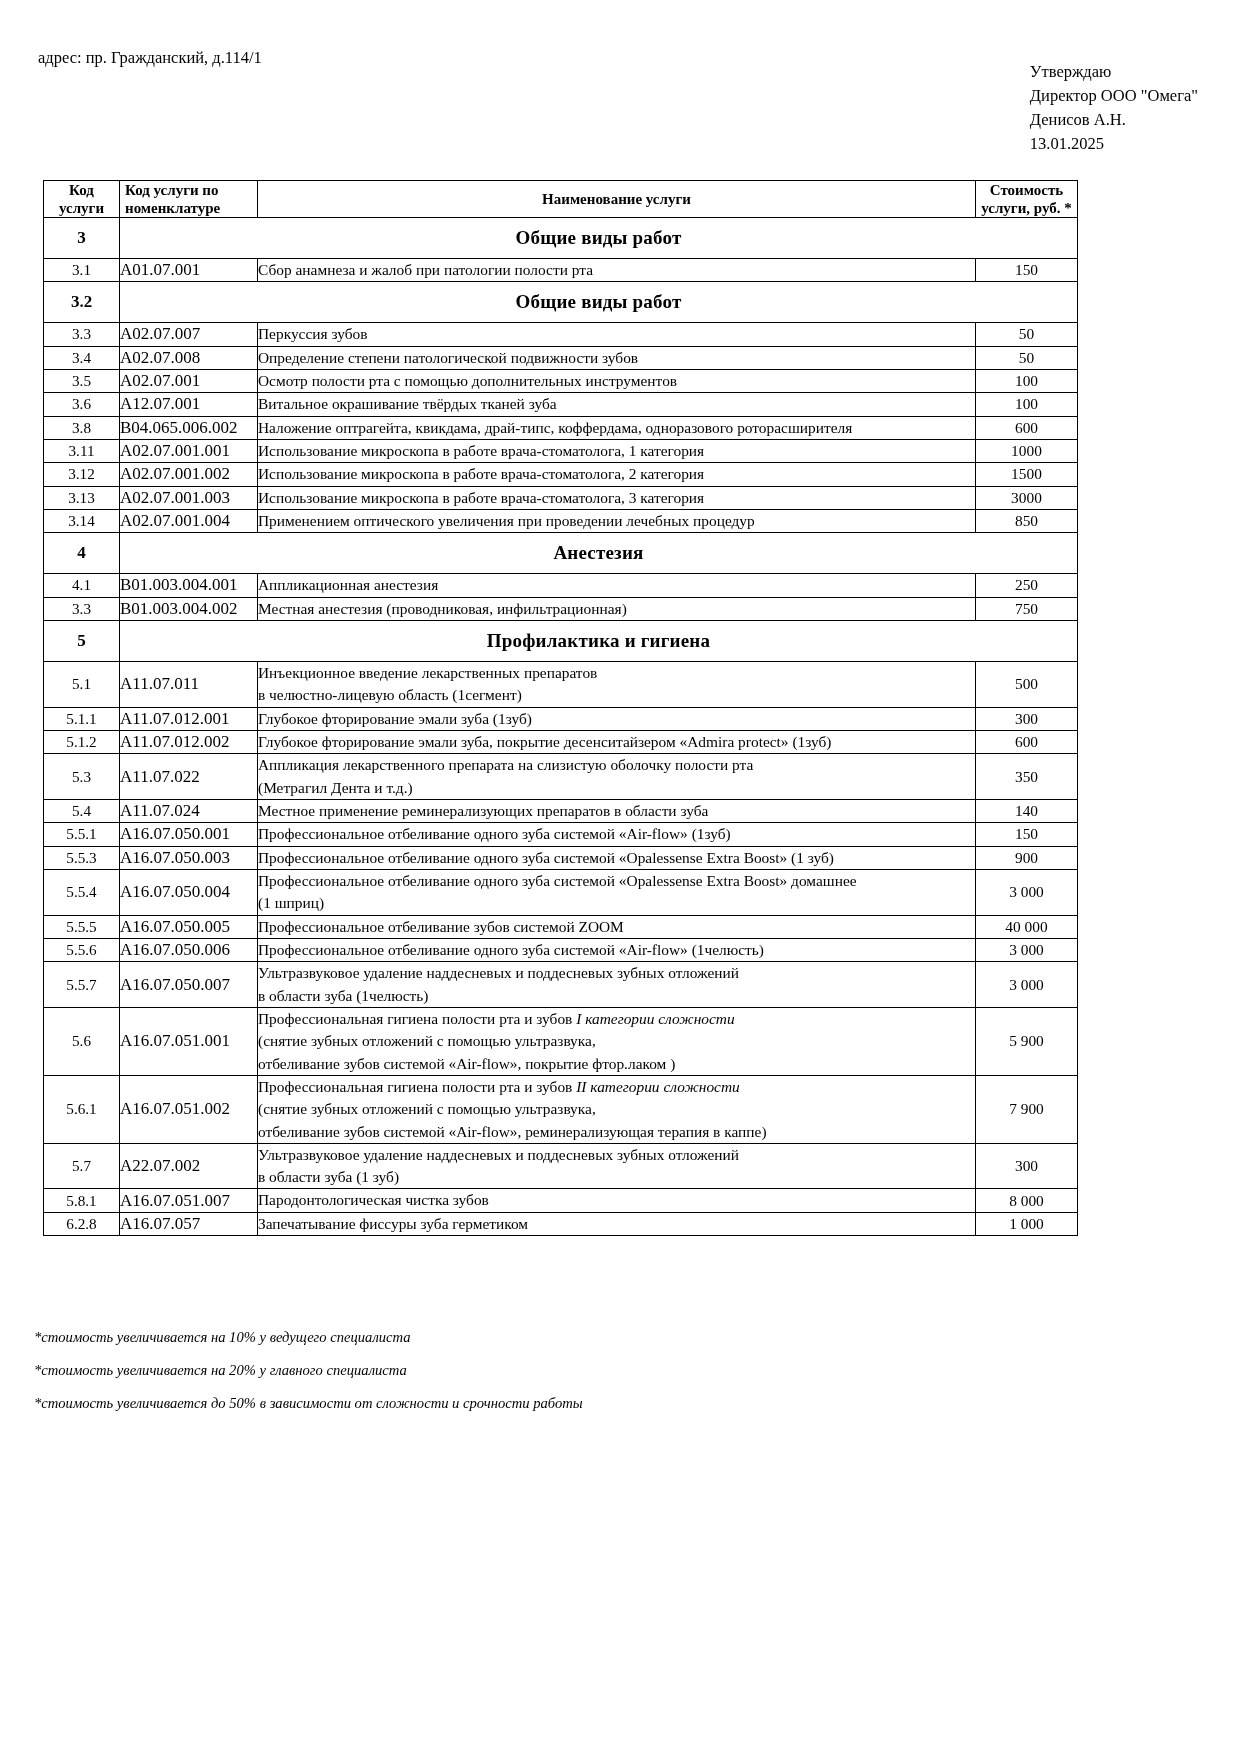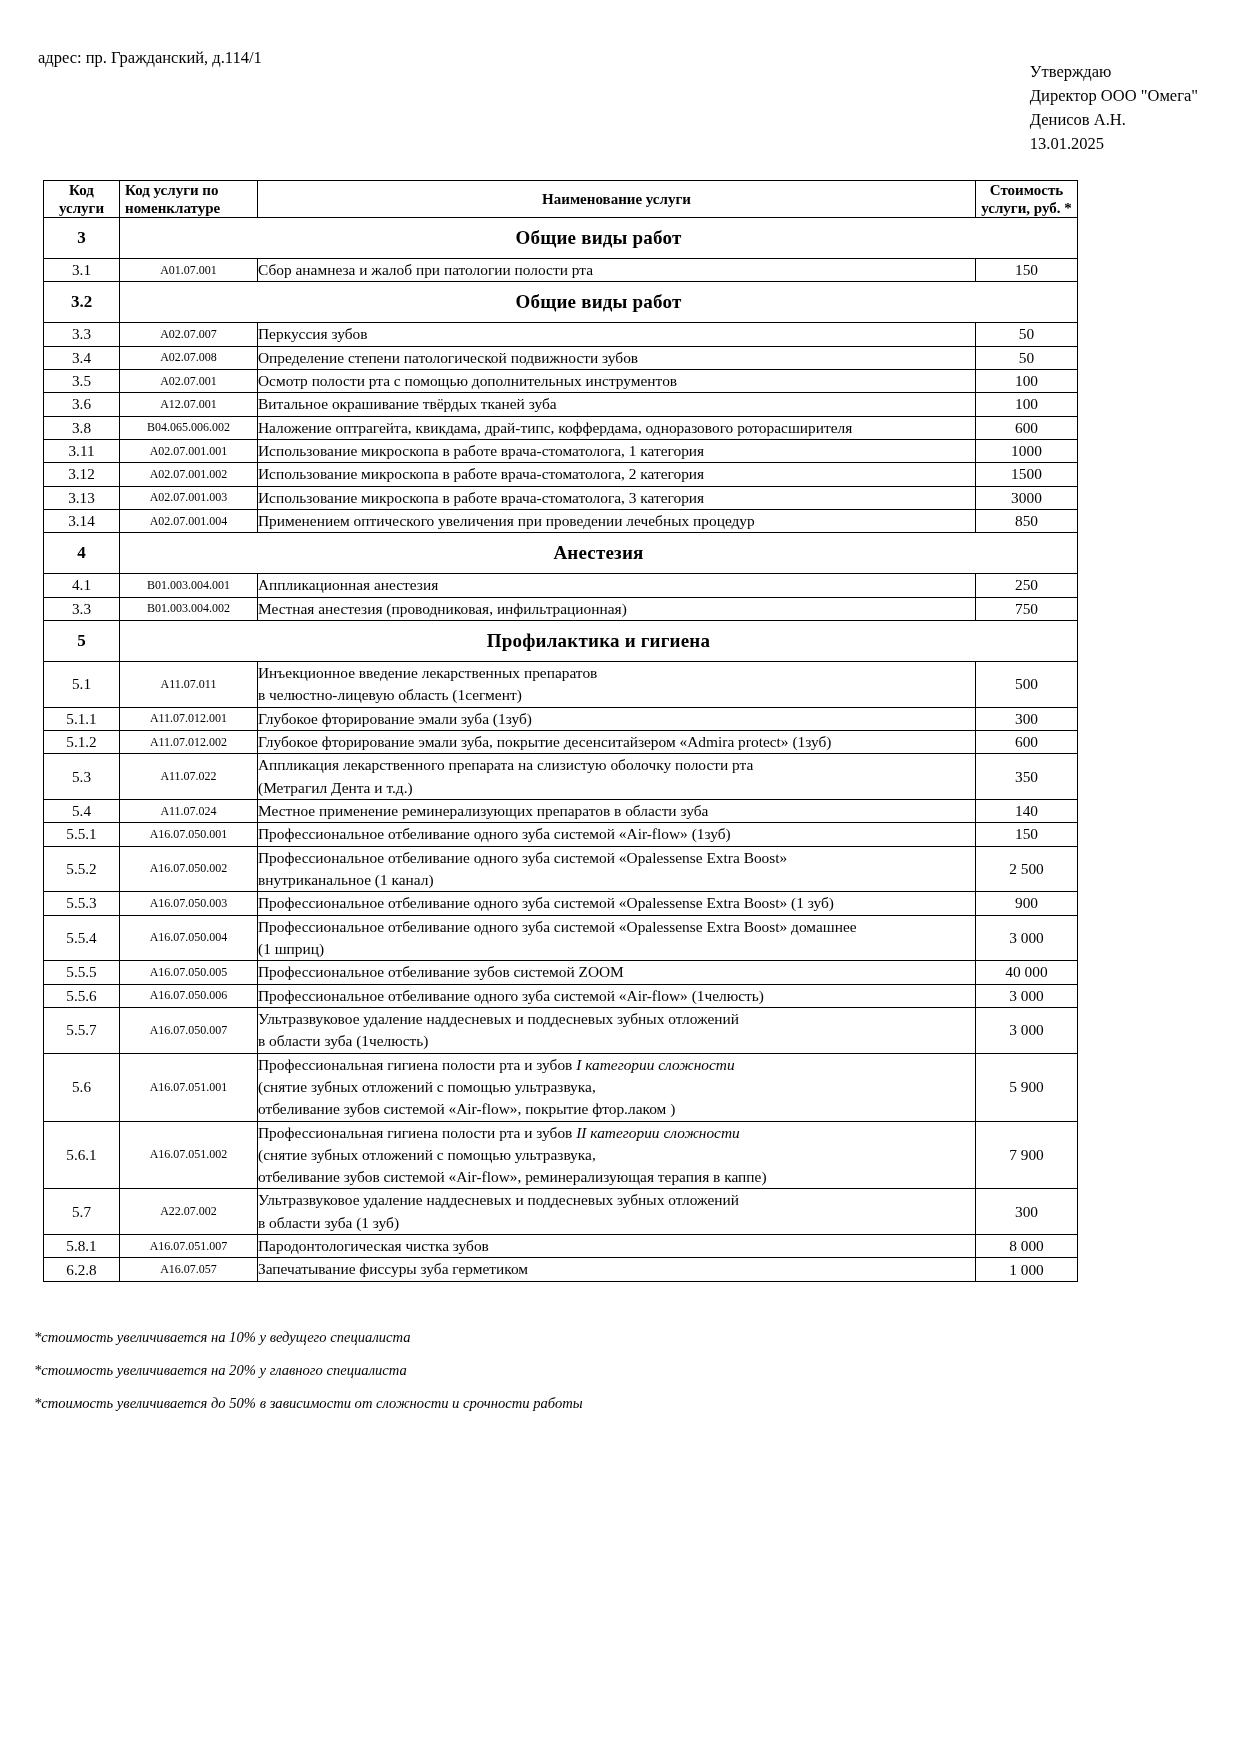--- a/index.html
+++ b/index.html
@@ -79,23 +79,23 @@
     padding: 7px 4px;
   }
   th.hd.left { text-align: left; padding-left: 5px; }
 
   td.code {
     text-align: center;
     padding: 4px 2px;
     font-size: 15.2px;
   }
   td.nom {
-    text-align: center;
+    text-align: left;
     padding: 4px 2px 4px 6px;
-    font-size: 12px;
+    font-size: 17px;
     white-space: nowrap;
   }
   td.name {
     text-align: left;
     padding: 5px 4px 5px 7px;
     font-size: 15.4px;
     line-height: 1.45;
   }
   td.price {
     text-align: center;
@@ -328,29 +328,20 @@
           </tr>
           <tr>
             <td class="code">5.5.1</td>
             <td class="nom">A16.07.050.001</td>
             <td class="name">
               <span class="nl">Профессиональное отбеливание одного зуба системой «Air-flow» (1зуб)</span>
             </td>
             <td class="price">150</td>
           </tr>
           <tr>
-            <td class="code">5.5.2</td>
-            <td class="nom">A16.07.050.002</td>
-            <td class="name">
-              <span class="nl">Профессиональное отбеливание одного зуба системой «Opalessense Extra Boost»</span>
-              <span class="nl">внутриканальное (1 канал)</span>
-            </td>
-            <td class="price">2 500</td>
-          </tr>
-          <tr>
             <td class="code">5.5.3</td>
             <td class="nom">A16.07.050.003</td>
             <td class="name">
               <span class="nl">Профессиональное отбеливание одного зуба системой «Opalessense  Extra  Boost» (1 зуб)</span>
             </td>
             <td class="price">900</td>
           </tr>
           <tr>
             <td class="code">5.5.4</td>
             <td class="nom">A16.07.050.004</td>

